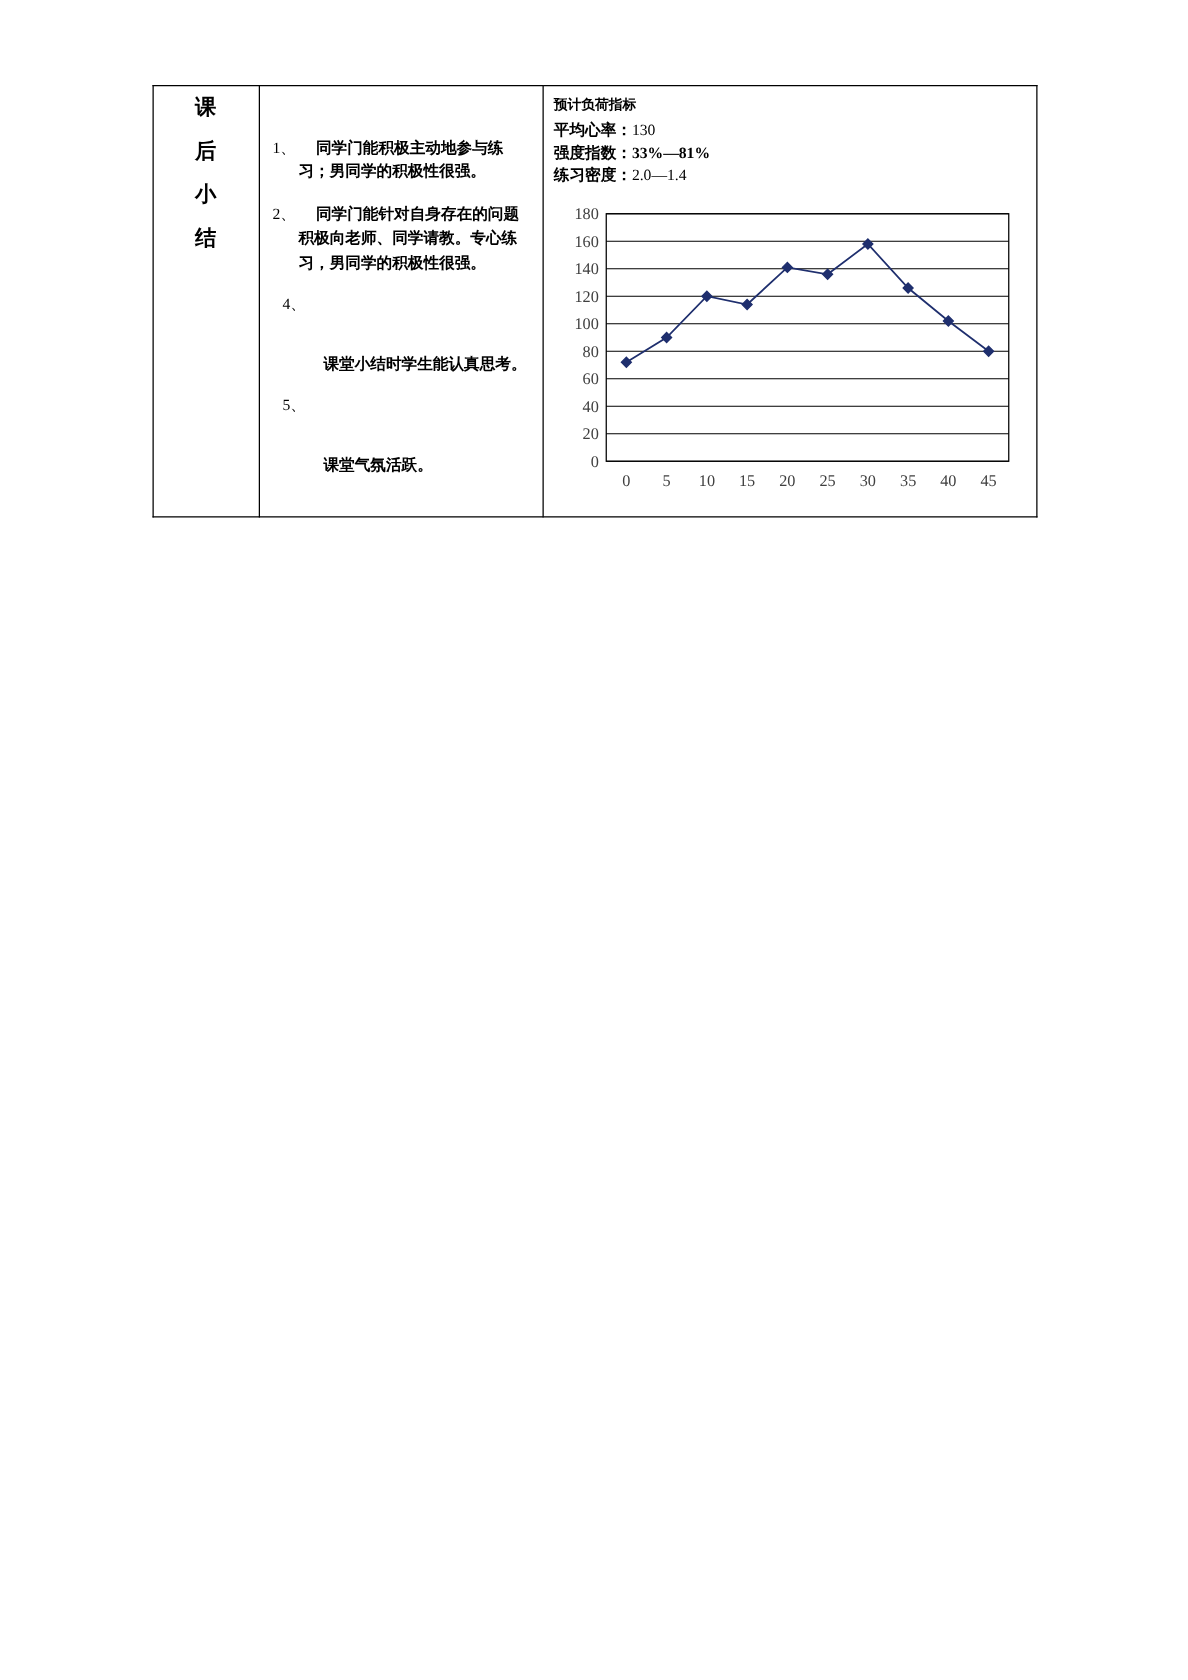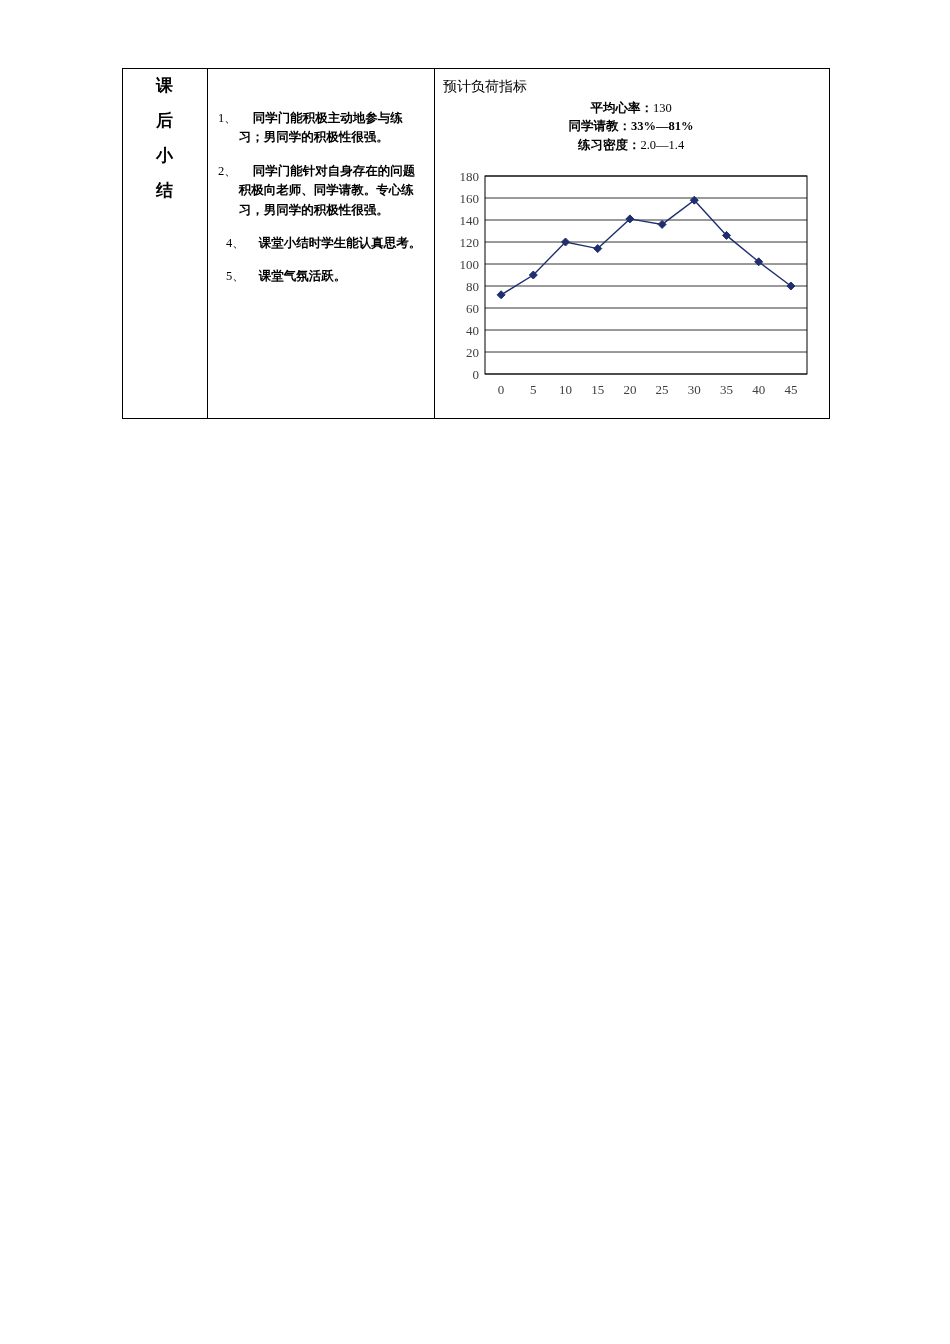--- a/index.html
+++ b/index.html
@@ -68,38 +68,37 @@
   .note-num {
     flex: 0 0 auto;
     white-space: nowrap;
     padding-right: 2px;
   }
   .note-body {
     flex: 1 1 auto;
     text-indent: 14px;
     font-weight: bold;
   }
-  .note-item.tight .note-body { text-indent: 12px; }
+  .note-item.tight .note-body { text-indent: 12px; margin-top: 48px; }
   .note-item.indented { padding-left: 8px; }
   .chart-cell-inner {
     padding: 8px 10px 10px 8px;
     height: 100%;
   }
   .load-head {
-    font-size: 14px;
-    font-weight: normal;
+    font-size: 11px;
+    font-weight: bold;
     line-height: 1.45;
     margin-bottom: 2px;
   }
   .load-line {
     font-size: 12.5px;
     font-weight: bold;
     line-height: 1.45;
     white-space: nowrap;
-    text-align: center;
   }
   .load-line .val {
     font-weight: normal;
     font-family: "Liberation Serif", "DejaVu Serif", serif;
   }
   .chart-wrap {
     margin-top: 14px;
     position: relative;
     width: 372px;
     height: 240px;
@@ -151,21 +150,21 @@
         </div>
       </td>
 
       <td class="col-chart">
         <div class="chart-cell-inner">
           <div class="load-head">预计负荷指标</div>
           <div class="load-line">
             <span>平均心率：</span><span class="val">130</span>
           </div>
           <div class="load-line">
-            <span>同学请教：</span><span>33%—81%</span>
+            <span>强度指数：</span><span>33%—81%</span>
           </div>
           <div class="load-line">
             <span>练习密度：</span><span class="val">2.0—1.4</span>
           </div>
 
           <div class="chart-wrap">
             <svg class="chart" id="chart-svg" width="372" height="240" viewBox="0 0 372 240">
                   <rect x="42" y="8" width="322" height="198" fill="#ffffff" stroke="#000000" stroke-width="1"></rect>
                   <line x1="42" y1="206" x2="364" y2="206" stroke="#000000" stroke-width="0.8"></line>
                   <line x1="42" y1="184" x2="364" y2="184" stroke="#000000" stroke-width="0.8"></line>

